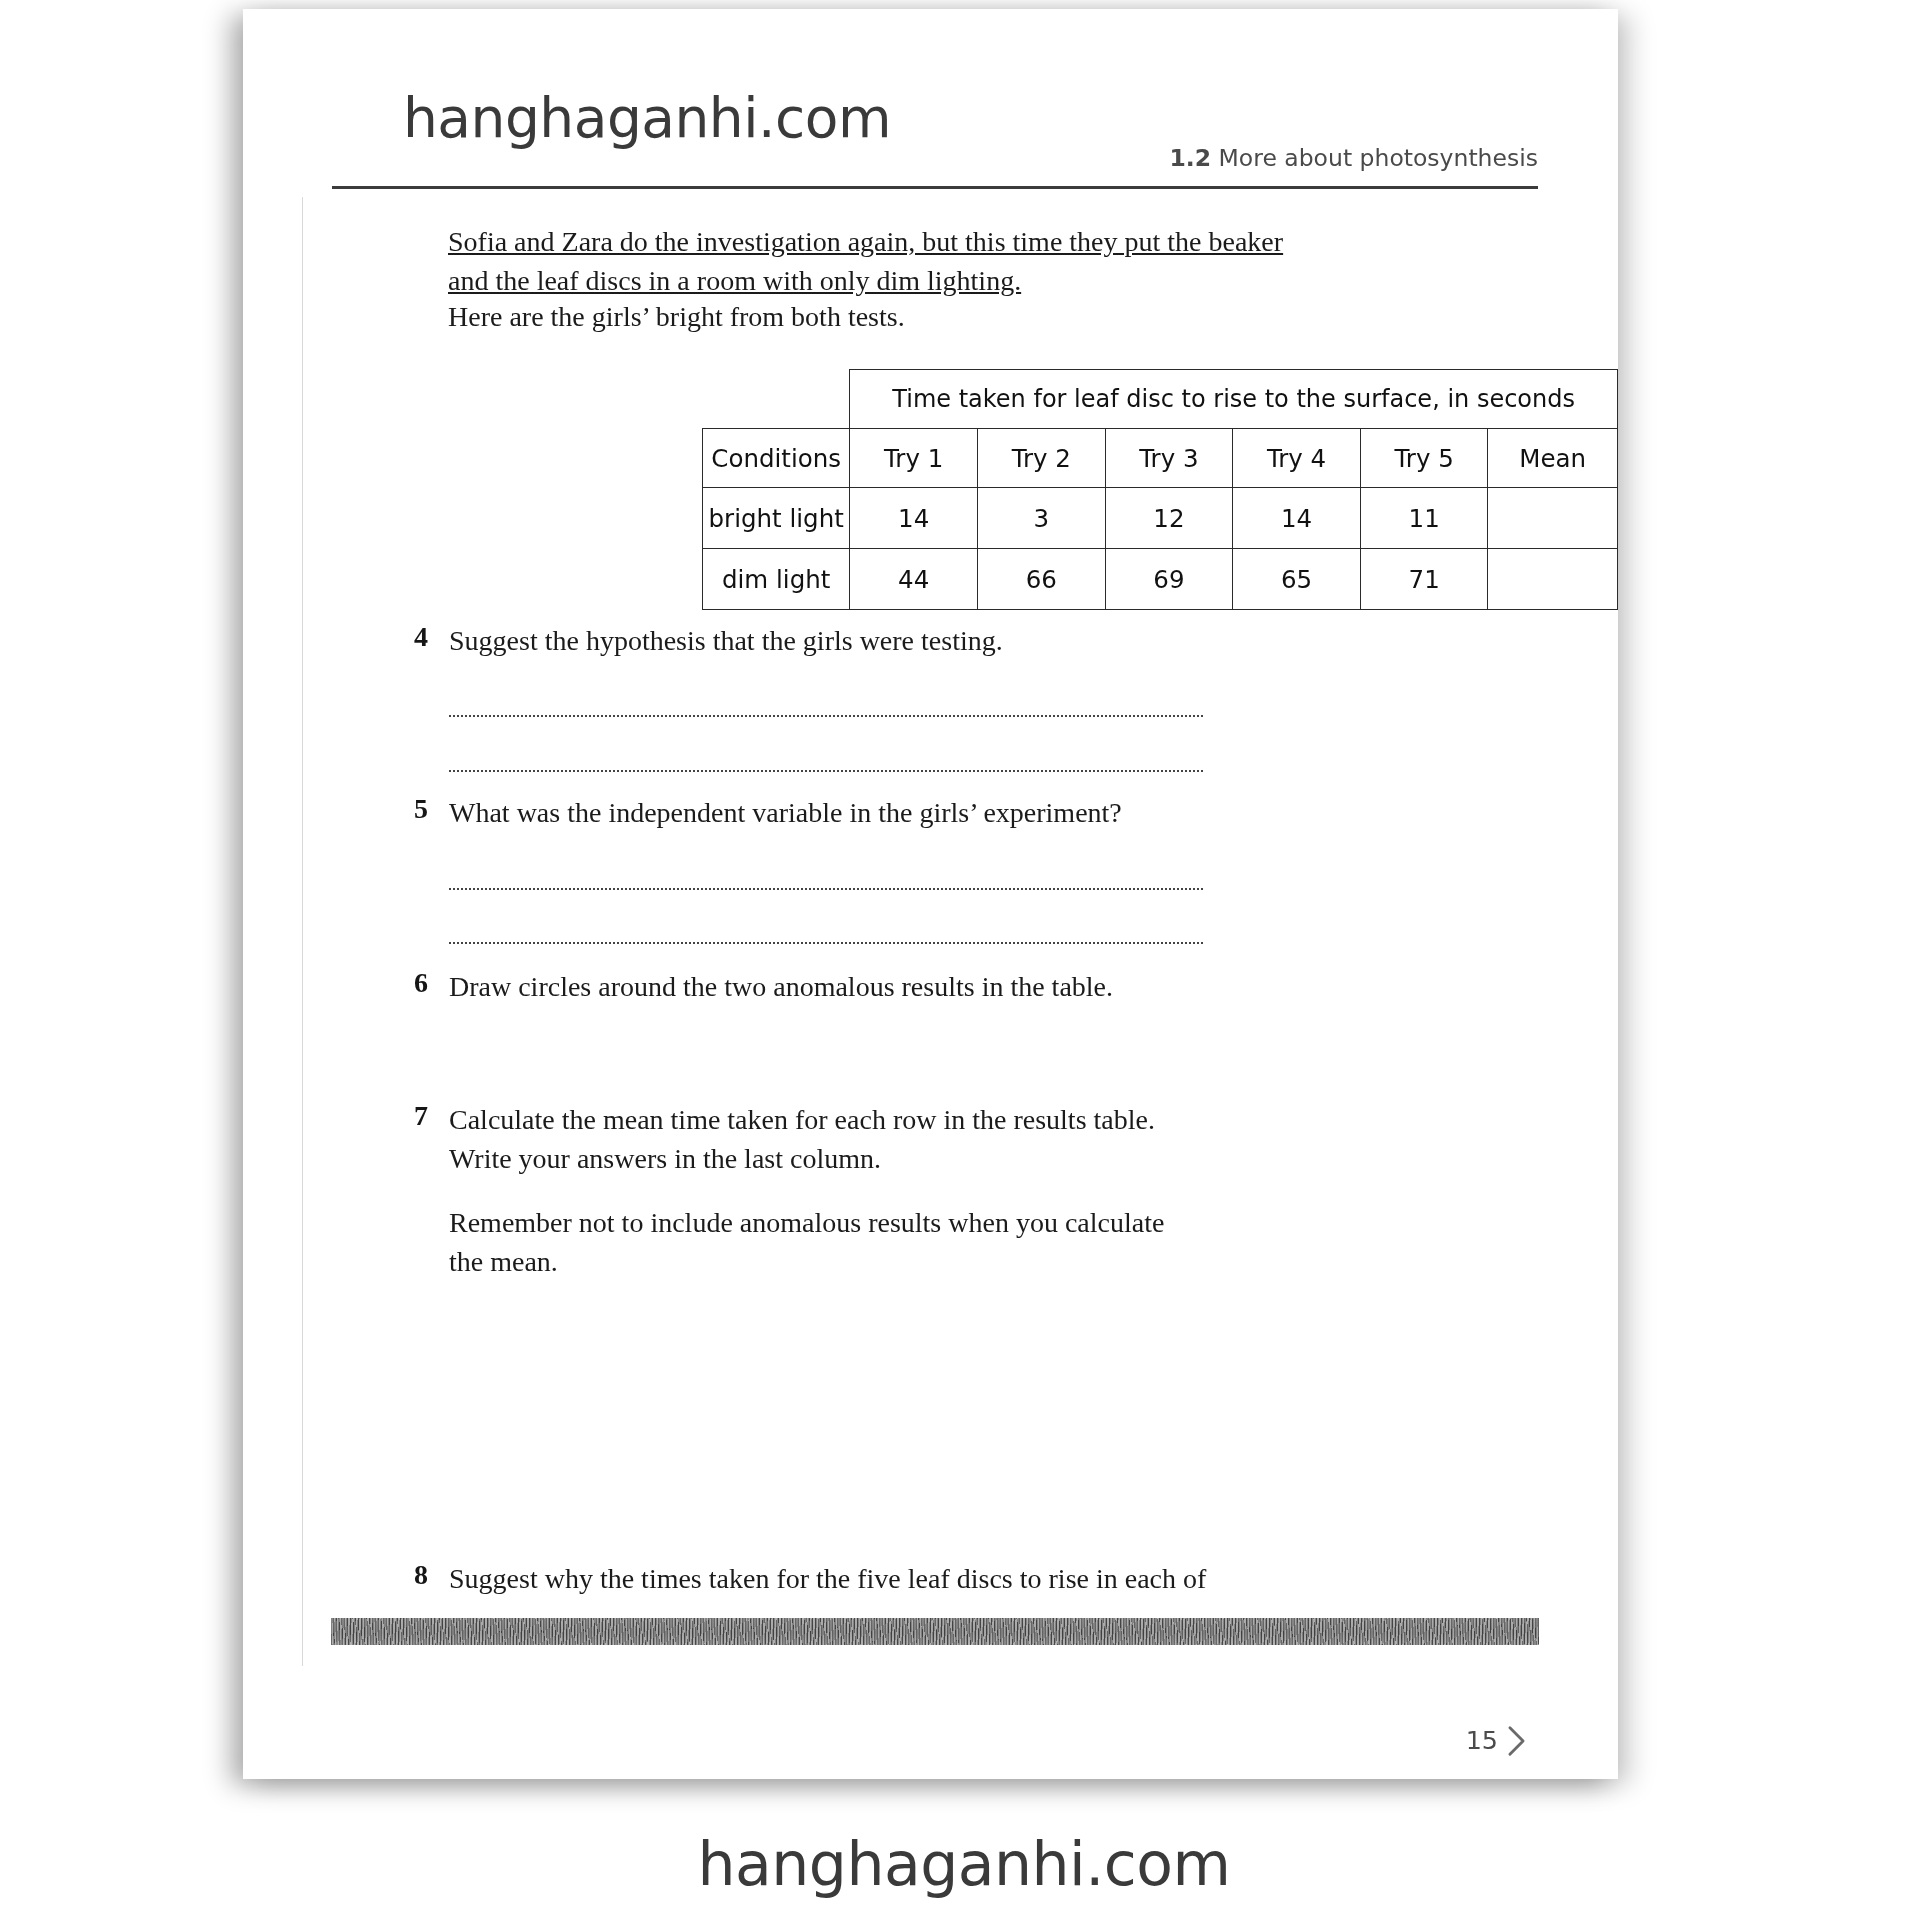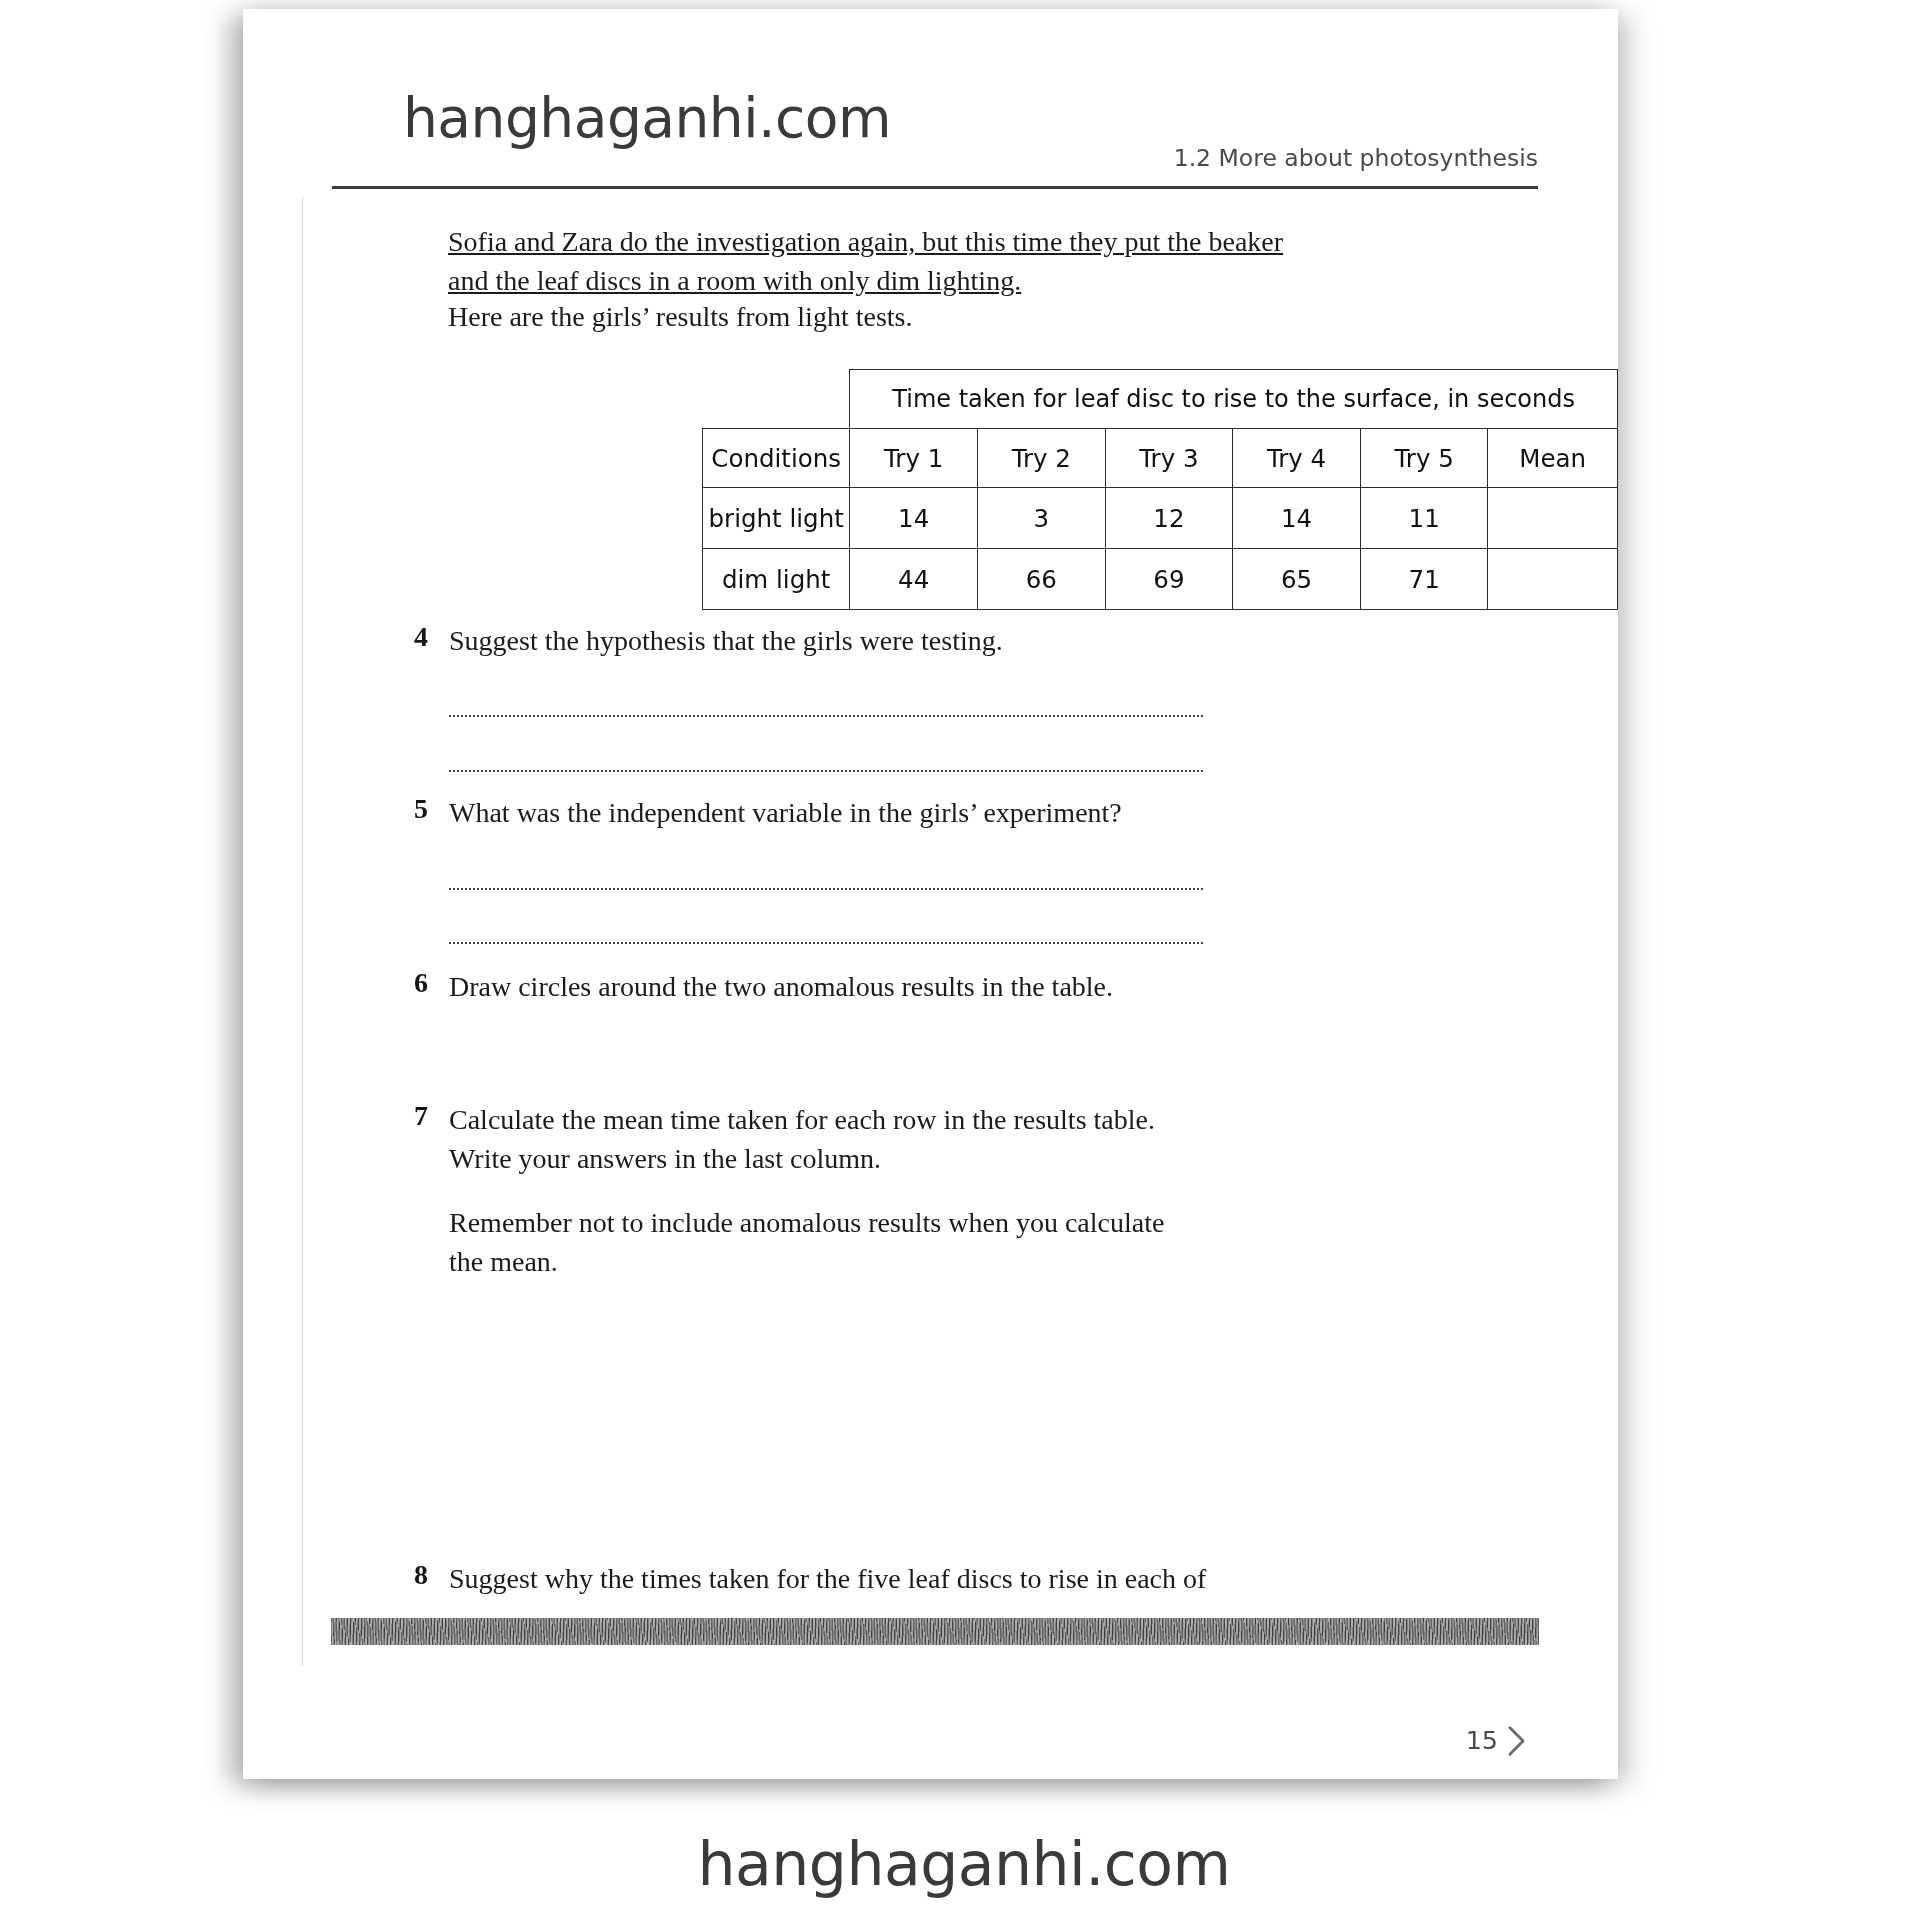--- a/index.html
+++ b/index.html
@@ -52,21 +52,21 @@
   #chapter-header {
     position: absolute;
     right: 80px;
     top: 135px;
     font-family: "DejaVu Sans", sans-serif;
     font-size: 23.5px;
     color: #4a4a4a;
     white-space: nowrap;
   }
   #chapter-header .num {
-    font-weight: 400;
+    font-weight: 700;
     margin-right: 7.5px;
     text-align: center;
   }
   #header-rule {
     position: absolute;
     left: 89px;
     right: 80px;
     top: 177px;
     height: 2.8px;
     background: #3c3c3c;
@@ -212,21 +212,21 @@
 
   <div id="watermark-top">hanghaganhi.com</div>
 
   <div id="chapter-header">
     <span class="num">1.2</span><span>More about photosynthesis</span>
   </div>
 
   <div id="header-rule"></div>
 
   <div class="intro-block" id="intro-p1">Sofia and Zara do the investigation again, but this time they put the beaker and the leaf discs in a room with only dim lighting.</div>
-  <div class="intro-block" id="intro-p2">Here are the girls’ results from light tests.</div>
+  <div class="intro-block" id="intro-p2">Here are the girls’ bright from both tests.</div>
 
   <table id="results-table">
     <tbody>
         <tr>
       <td class="corner-blank"></td>
       <td class="span-head" colspan="6">Time taken for leaf disc to rise to the surface, in seconds</td>
     </tr>
     <tr>
       <td class="col-cond">Conditions</td>
       <td class="col-try">Try 1</td>

